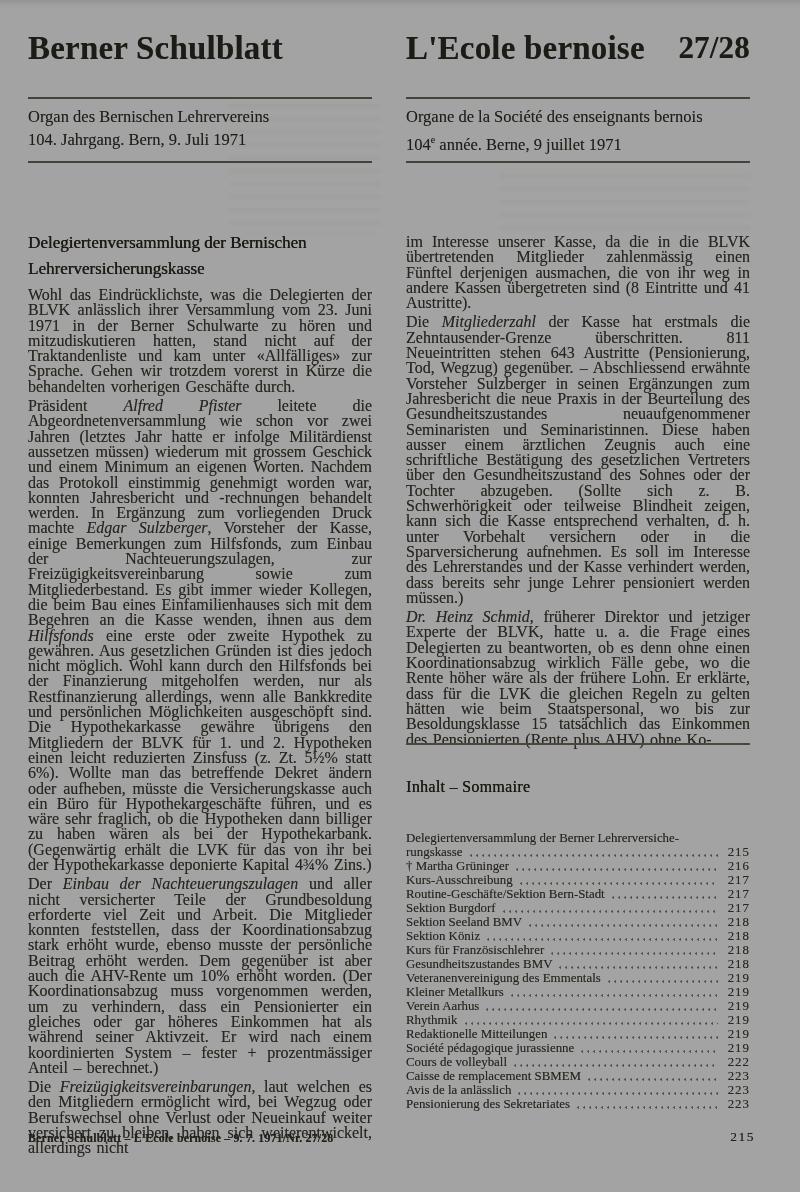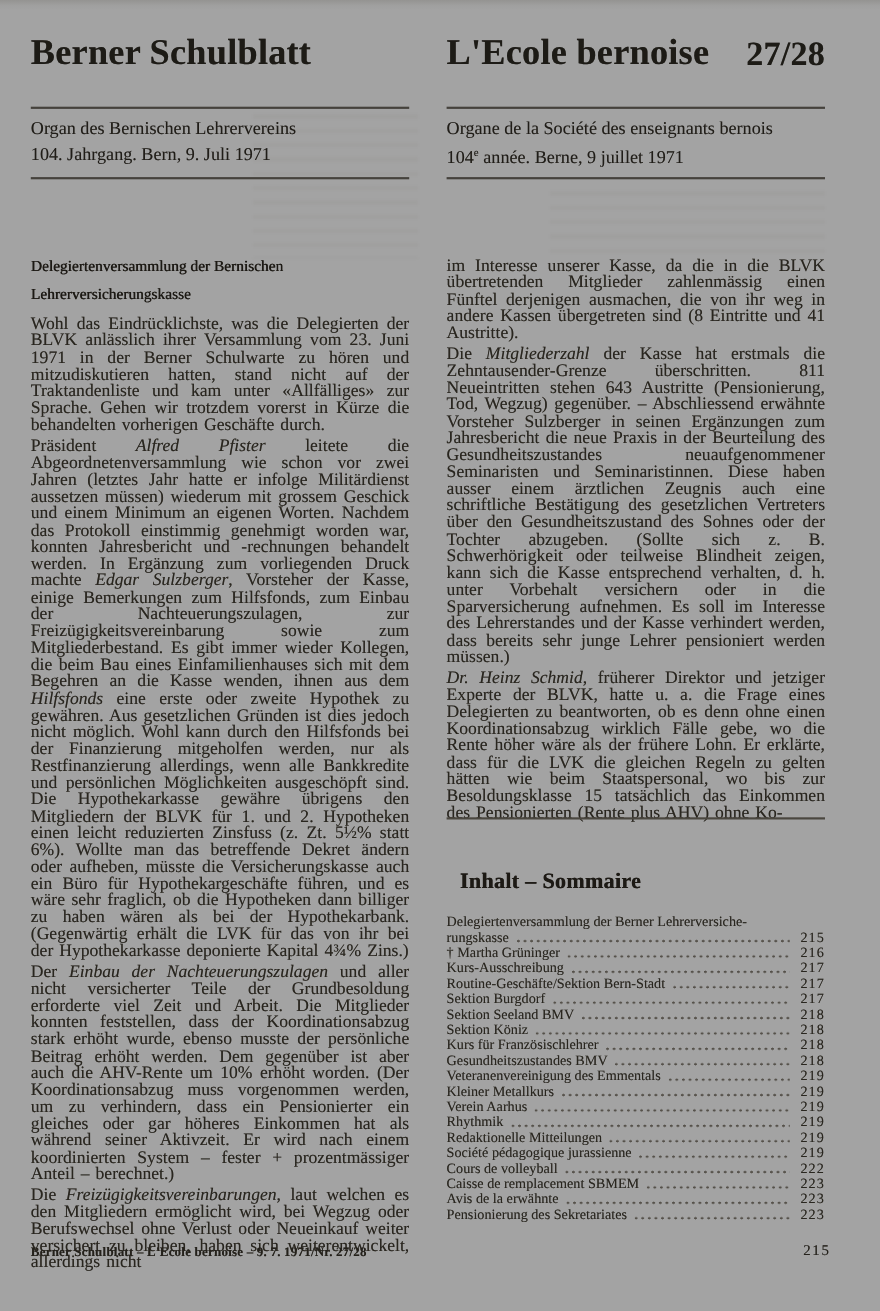--- a/index.html
+++ b/index.html
@@ -20,46 +20,46 @@
     background: repeating-linear-gradient(180deg, transparent 0 9px, rgba(110,104,92,0.05) 9px 13px);
     filter: blur(1px);
   }
   .mast-title {
     position:absolute; top:30px;
     font-size:33px; font-weight:bold; letter-spacing:0.2px;
     color:#1d1b16; text-shadow:0 0 0.5px rgba(29,27,22,0.55);
     white-space:nowrap;
   }
   .mast-left  { left:28px; }
-  .mast-right { left:406px; width:344px; display:flex; justify-content:space-between; align-items:flex-end; }
+  .mast-right { left:406px; width:344px; display:flex; justify-content:space-between; align-items:flex-start; }
   .mast-issue { font-size:31px; font-weight:bold; }
   .rule { position:absolute; height:2px; background:#45423c; }
   .subtitle {
     position:absolute; top:105px; width:360px;
     font-size:16.5px; line-height:23px; color:#201d18;
     text-shadow:0 0 0.4px rgba(32,29,24,0.4);
   }
   .sub-left { left:28px; }
   .sub-right { left:406px; }
   sup { font-size:10px; }
   .article-heading {
     position:absolute; left:28px; top:230px; width:352px;
-    font-size:14px; line-height:26px; font-weight:normal; margin:0;
+    font-size:17px; line-height:26px; font-weight:normal; margin:0;
     color:#1d1a15; text-shadow:0.35px 0 0 currentColor;
   }
   .col-body { position:absolute; width:344px; font-size:16px; line-height:15.3px;
     text-align:justify; color:#29261f; text-shadow:0 0 0.35px rgba(41,38,31,0.5);
     word-spacing:0.09em; }
   .col-left  { left:28px;  top:287px; }
   .col-right { left:406px; top:234px; }
   .body-par { margin:0 0 4px 0; }
   .toc-rule { position:absolute; left:406px; top:743px; width:344px; height:1.5px; background:#4a473f; }
   .toc-heading {
-    position:absolute; left:406px; top:778px; margin:12px;
-    font-size:20px; font-weight:bold; color:#1d1a15; text-shadow:0.35px 0 0 currentColor;
+    position:absolute; left:406px; top:778px; margin:0;
+    font-size:16px; font-weight:normal; color:#1d1a15; text-shadow:0.35px 0 0 currentColor;
     letter-spacing:0.3px;
   }
   .toc-list { position:absolute; left:406px; top:831px; width:344px; }
   .toc-row { display:flex; align-items:center; font-size:12.9px; line-height:14px; color:#29261f;
     text-shadow:0 0 0.3px rgba(41,38,31,0.45); }
   .toc-label { white-space:nowrap; }
   .toc-dots { flex:1 1 auto; height:3px; align-self:flex-end; margin:0 6px 2px 7px;
     background-image: radial-gradient(circle at 1.2px 1.5px, #55514a 1px, transparent 1.25px);
     background-size: 6px 3px; background-repeat: repeat-x; }
   .toc-page { width:26px; text-align:right; letter-spacing:1px; white-space:nowrap; }
@@ -229,21 +229,21 @@
         <span class="toc-page">222</span>
       </div>
 
       <div class="toc-row">
         <span class="toc-label">Caisse de remplacement SBMEM</span>
         <span class="toc-dots"></span>
         <span class="toc-page">223</span>
       </div>
 
       <div class="toc-row">
-        <span class="toc-label">Avis de la erwähnte</span>
+        <span class="toc-label">Avis de la anlässlich</span>
         <span class="toc-dots"></span>
         <span class="toc-page">223</span>
       </div>
 
       <div class="toc-row">
         <span class="toc-label">Pensionierung des Sekretariates</span>
         <span class="toc-dots"></span>
         <span class="toc-page">223</span>
       </div>
     </div>

